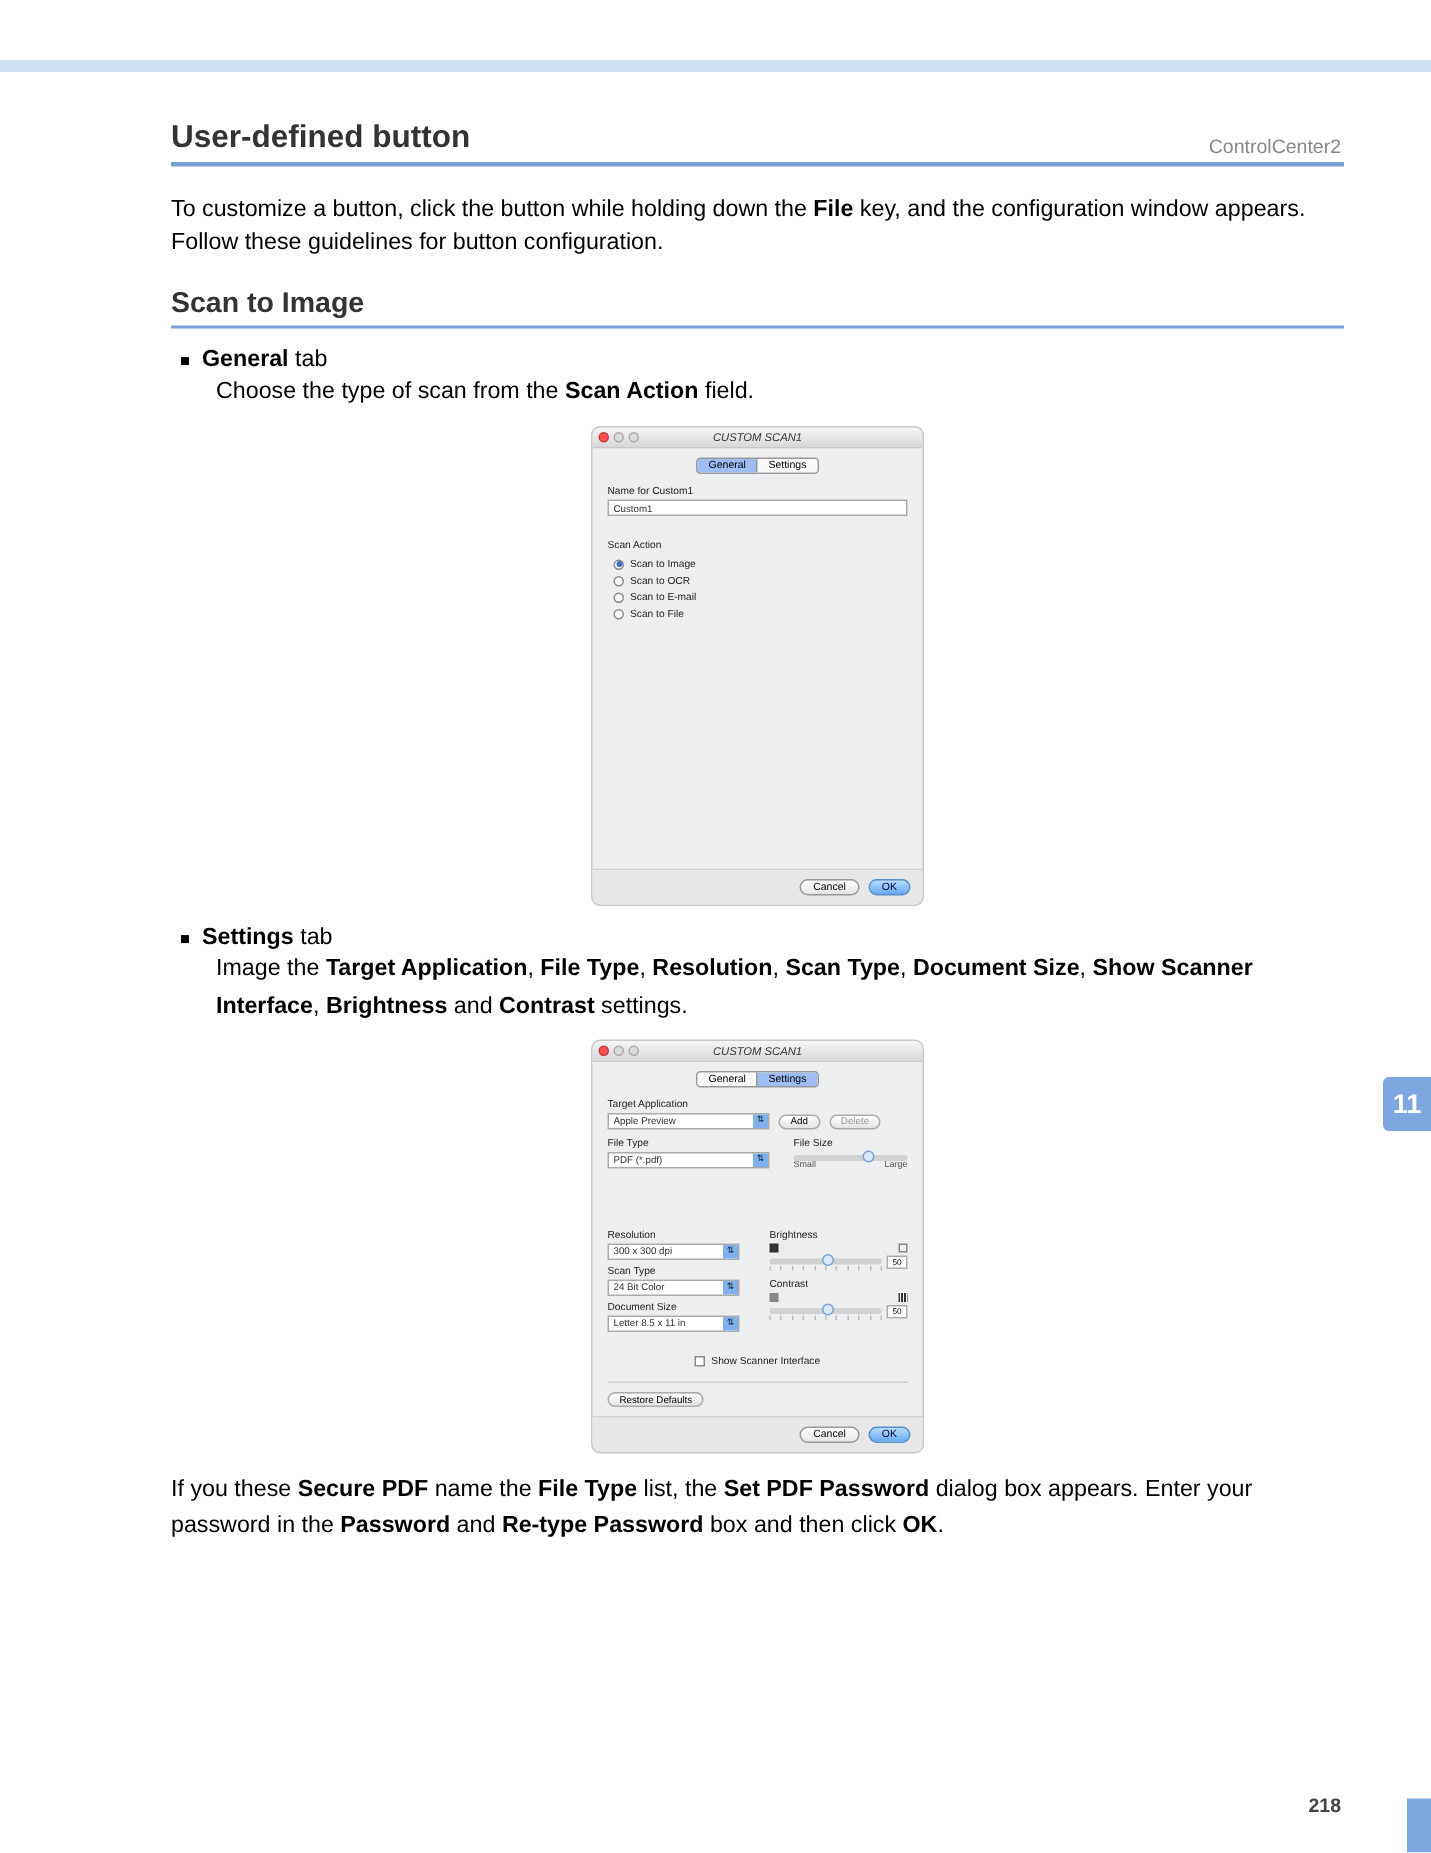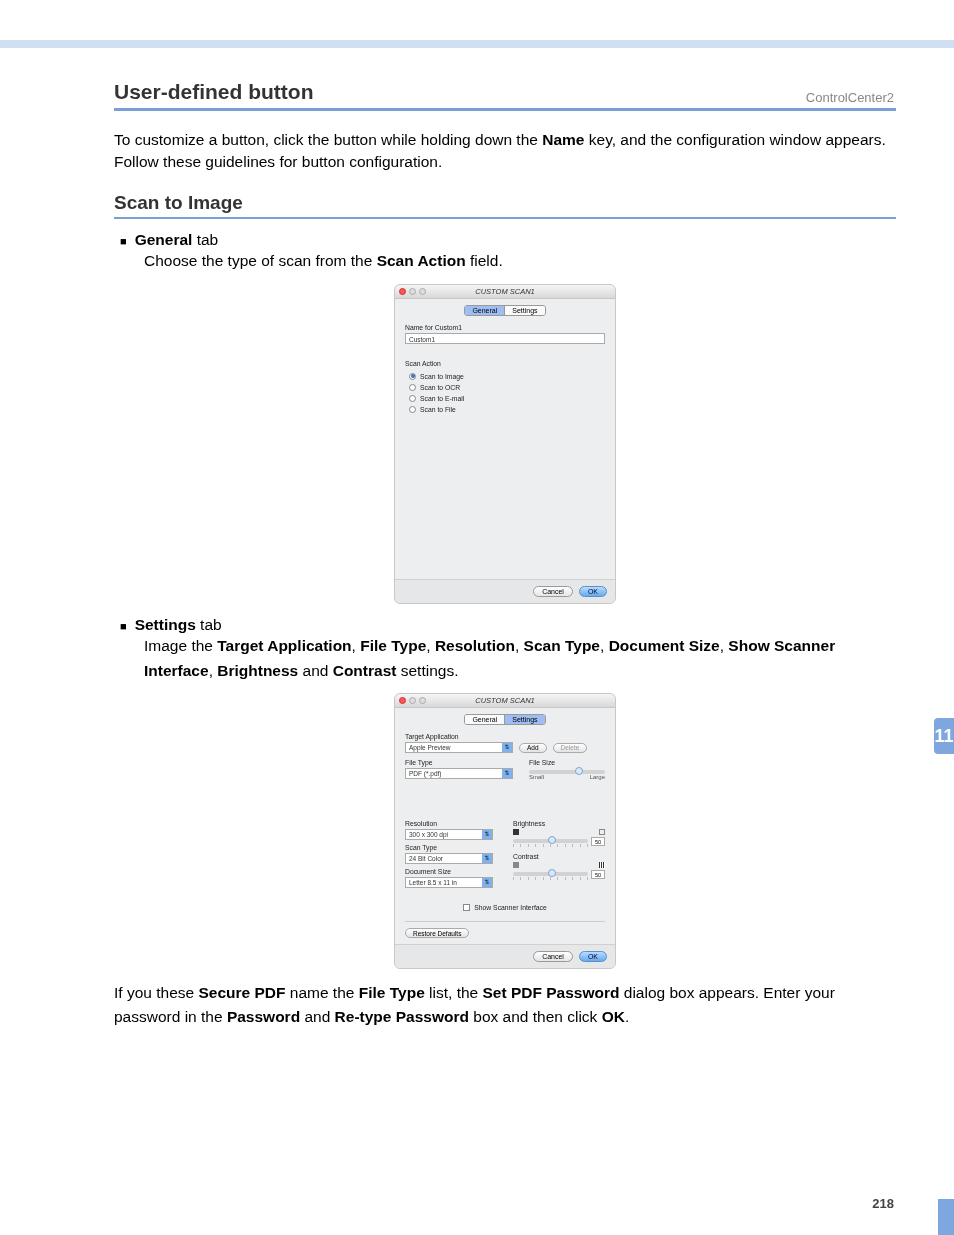--- a/index.html
+++ b/index.html
@@ -86,41 +86,41 @@
   .tiny { font-size: 6px; color: #555; }
   .valbox { width: 14px; height: 9px; border: 1px solid #aaa; background: #fff; font-size: 5.5px; text-align: center; line-height: 9px; display: inline-block; }
   .after-img { font-size: 15.5px; line-height: 1.55; margin: 10px 0 16px; }
   .note-block { margin-top: 6px; }
   .note-row { display: flex; align-items: center; gap: 6px; }
   .note-row .nline { flex: 1; height: 1px; background: #7a9fd6; }
   .note-row .nlabel { font-weight: bold; font-size: 15px; }
   .note-icon { width: 20px; height: 18px; }
   .note-body { padding: 6px 0 10px 26px; font-size: 15.5px; border-bottom: 1px solid #7a9fd6; }
   .side-tab {
-    position: absolute; right: 0; top: 718px; width: 20px; height: 36px;
+    position: absolute; right: 0; top: 718px; width: 32px; height: 36px;
     background: #7fa7df; color: #fff; font-weight: bold; font-size: 18px;
     display: flex; align-items: center; justify-content: center;
     border-radius: 4px 0 0 4px;
   }
   .page-num { position: absolute; right: 60px; bottom: 24px; font-size: 13px; font-weight: bold; color: #444; }
   .corner { position: absolute; right: 0; bottom: 0; width: 16px; height: 36px; background: #7fa7df; }
   b { font-weight: bold; }
 </style>
 </head>
 <body>
 
 <div class="top-blue"></div>
 <div class="header-right">ControlCenter2</div>
 
 <div class="content">
 
   <div class="h1">User-defined button</div>
 
   <p class="body-p">
-    <span>To customize a button, click the button while holding down the </span><b>Name</b><span> key, and the configuration window appears. Follow these guidelines for button configuration.</span>
+    <span>To customize a button, click the button while holding down the </span><b>File</b><span> key, and the configuration window appears. Follow these guidelines for button configuration.</span>
   </p>
 
   <div class="h2">Scan to Image</div>
 
   <div class="bullet-block">
     <div class="bullet">
       <span class="sq">■</span>
       <span><b>General</b><span> tab</span></span>
     </div>
     <div class="bullet-body">

